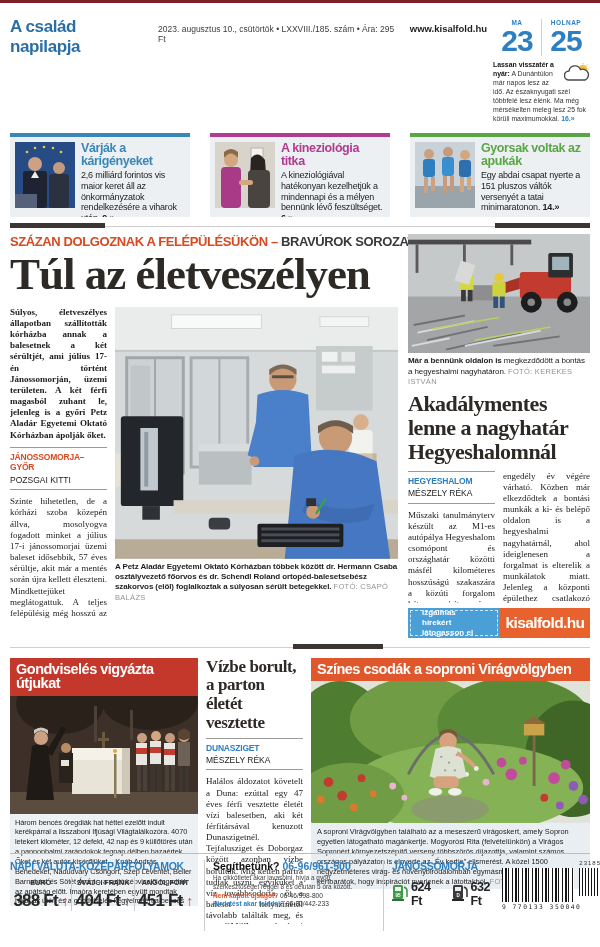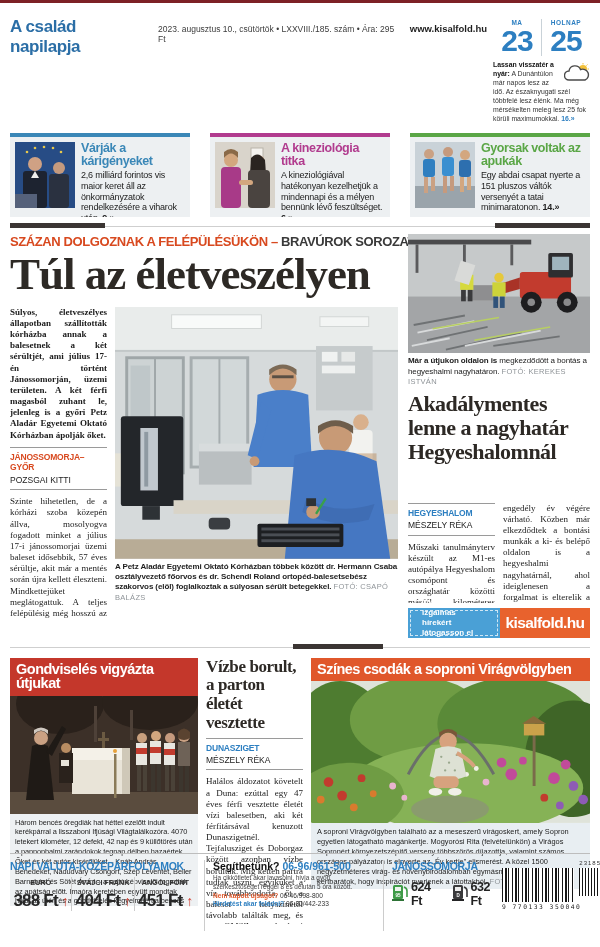--- a/index.html
+++ b/index.html
@@ -65,21 +65,21 @@
   .main-photo-wrap { flex:1; min-width:0; }
   .photo svg { display:block; width:100%; }
   .caption { font-size:8px; line-height:1.3; margin-top:3px; font-weight:bold; color:#1d1d1d; letter-spacing:-0.1px; }
   .credit { color:#8f9498; font-weight:normal; font-size:7.5px; letter-spacing:0.3px; }
 
   .main-right { flex:1; min-width:0; }
   .right-caption { font-size:8px; line-height:1.3; margin:3px 0 5px; letter-spacing:-0.1px; }
   .headline-md { font-family:"Liberation Serif","DejaVu Serif",serif; font-weight:600; color:#2d2925;
                  font-size:22px; line-height:1.08; letter-spacing:-0.5px; margin:1px 0 7px; }
   .right-cols { display:flex; gap:8px; height:132px; overflow:hidden; }
-  .right-col { flex:1; min-width:0;margin-top:32px; }
+  .right-col { flex:1; min-width:0; }
   .promo { display:flex; margin-top:5px; height:30px; }
   .promo-left { flex:1; background:#4aa0d6; color:#fff; font-weight:bold; font-size:8px; line-height:1.25;
                 display:flex; align-items:center; justify-content:center; 
                 outline:1px dashed rgba(255,255,255,.75); outline-offset:-3px; padding:2px 14px; }
   .promo-right { width:90px; background:#e8622d; color:#fff; font-weight:bold; font-size:15.5px;
                  display:flex; align-items:center; justify-content:center; letter-spacing:-0.6px; }
 
   
   .bottom { display:flex; gap:8px; margin-top:7px; height:238px; }
   .bot-left { width:188px; flex-shrink:0; }
@@ -357,21 +357,21 @@
             <rect x="56" y="59" width="5" height="12" fill="#3a3a3c"></rect>
             <rect x="63" y="59" width="5" height="12" fill="#3a3a3c"></rect>
           <circle cx="96" cy="46" r="5" fill="#e5c83c"></circle>
             <rect x="89" y="51" width="14" height="15" fill="#cdd33a"></rect>
             <rect x="90" y="66" width="5" height="12" fill="#31537a"></rect>
             <rect x="97" y="66" width="5" height="12" fill="#31537a"></rect>
           <rect x="52" y="30" width="16" height="22" fill="#d9dad8" transform="rotate(18 60 41)"></rect>
         </svg>
       </div>
       <div class="right-caption">
-        <b>Már a útjukon oldalon is</b><span> megkezdődött a bontás a hegyeshalmi nagyhatáron. </span><span class="credit">FOTÓ: KEREKES ISTVÁN</span>
+        <b>Már a bennünk oldalon is</b><span> megkezdődött a bontás a hegyeshalmi nagyhatáron. </span><span class="credit">FOTÓ: KEREKES ISTVÁN</span>
       </div>
       <h2 class="headline-md">Akadálymentes lenne a nagyhatár Hegyeshalomnál</h2>
       <div class="right-cols serif-body">
         <div class="right-col">
           <div class="loc-block" style="margin-top:0;">
             <div class="loc-blue">HEGYESHALOM</div>
             <div class="byline">MÉSZELY RÉKA</div>
           </div>
           <p>Műszaki tanulmányterv készült az M1-es autópálya Hegyeshalom csomópont és országhatár közötti másfél kilométeres hosszúságú szakaszára a közúti forgalom kétszer két sávon történő akadálymentesítésére. Jogerős építési</p>
         </div>

